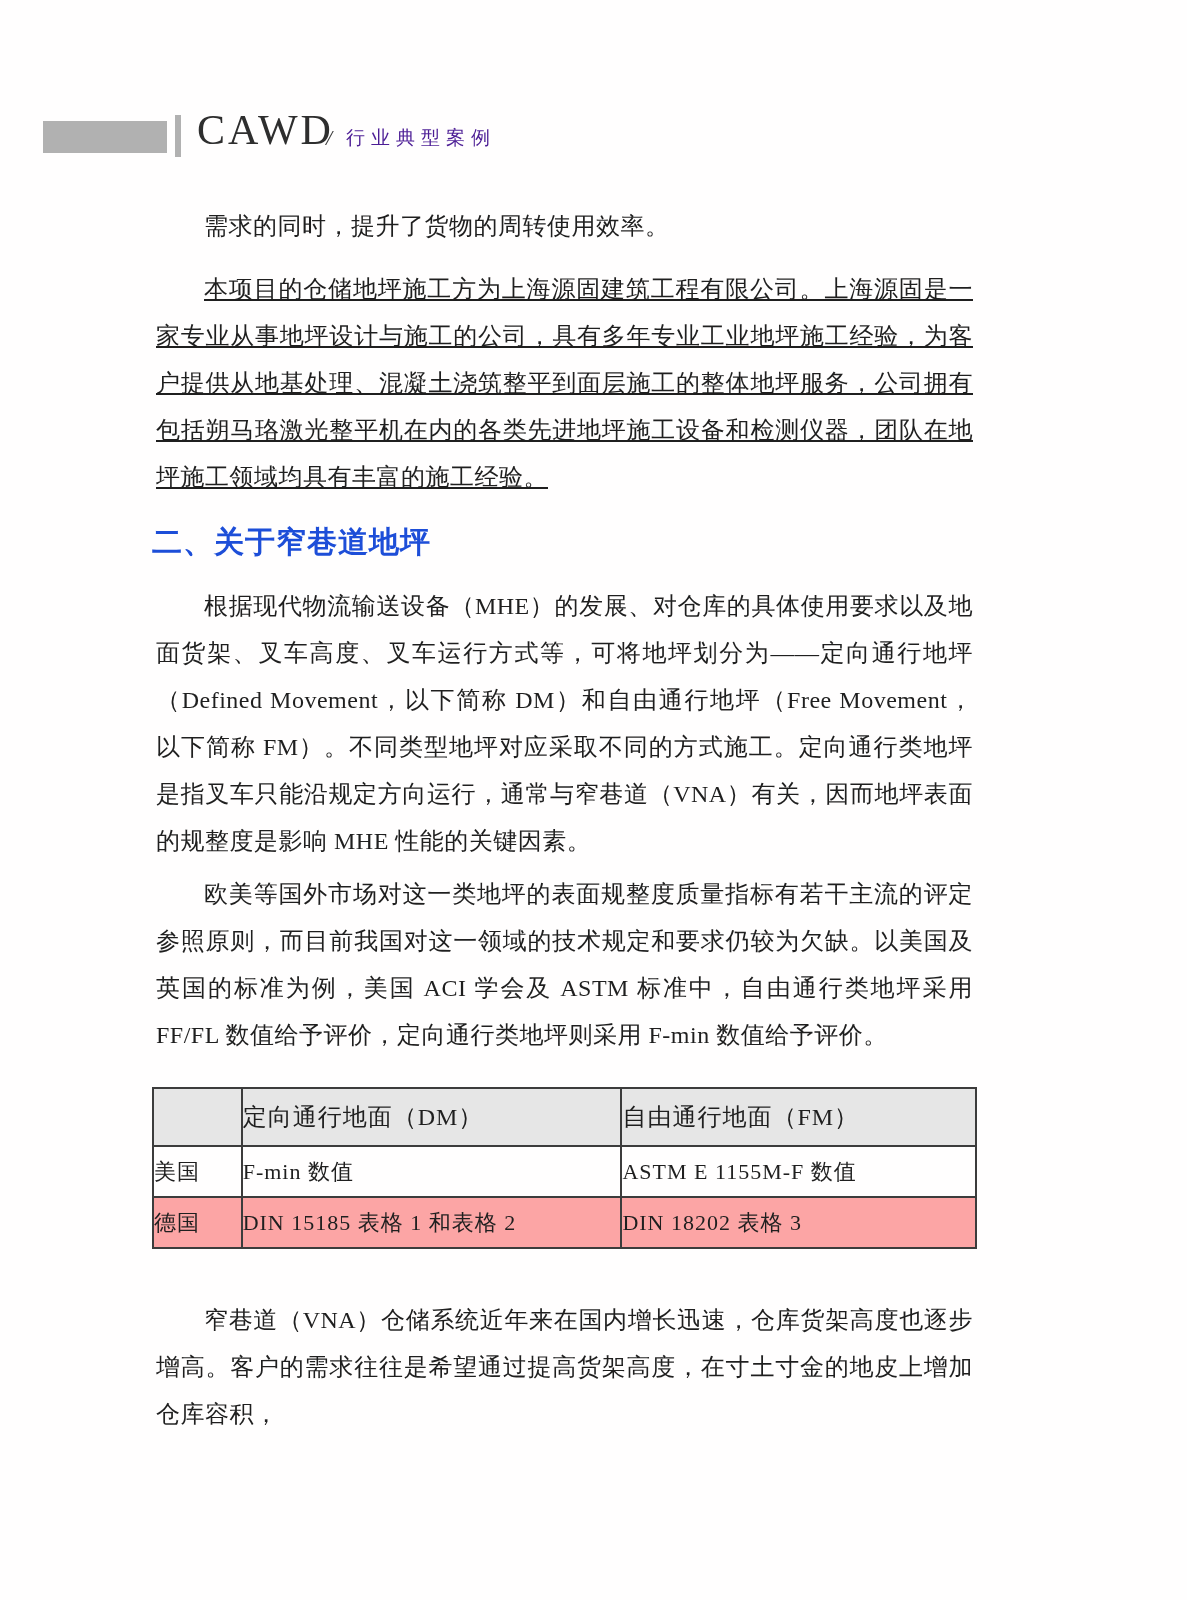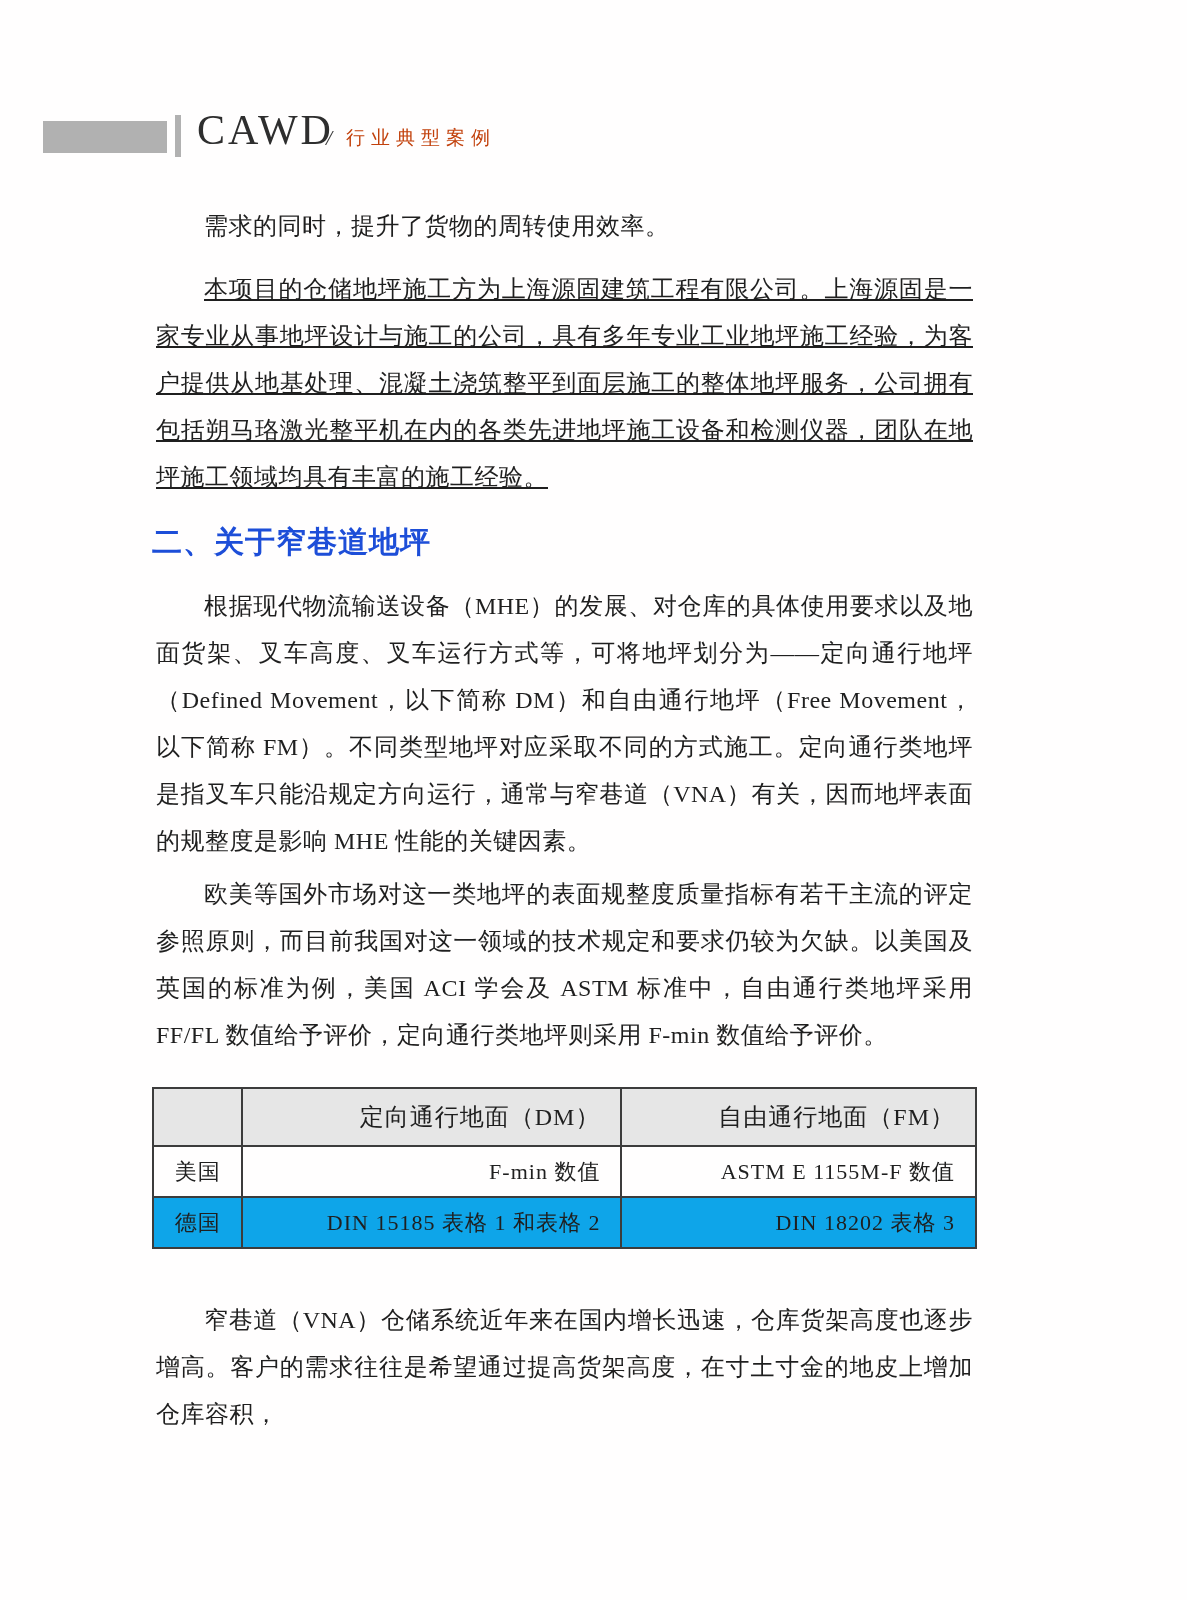--- a/index.html
+++ b/index.html
@@ -28,21 +28,21 @@
     font-family: "Liberation Serif", "DejaVu Serif", serif;
     font-size: 42px; font-weight: 400; letter-spacing: 3px; color: #2e2e2e;
     line-height: 1;
   }
   .logo-sep {
     position: absolute; left: 326px; top: 127px;
     font-size: 22px; font-style: italic; color: #3a3a3a; line-height: 1;
   }
   .logo-subtitle {
     position: absolute; left: 346px; top: 128px;
-    font-size: 19px; letter-spacing: 6px; color: #c2410c; line-height: 1; text-align: center;
+    font-size: 19px; letter-spacing: 6px; color: #4c1d95; line-height: 1; text-align: center;
   }
 
   
   .content {
     position: absolute; left: 152px; top: 0; width: 825px;
   }
   .para {
     margin: 4px;
     font-size: 24px;
     line-height: 47px;
@@ -70,33 +70,33 @@
   table.std-table {
     margin-top: 28px;
     border-collapse: collapse;
     width: 825px;
     table-layout: fixed;
     font-size: 22px;
     color: #1f1f1f;
   }
   .std-table td, .std-table th {
     border: 2px solid #3c3c3c;
-    text-align: right;
+    text-align: left;
     vertical-align: middle;
-    padding: 0 20px;
+    padding: 0 0;
     font-weight: 400;
     letter-spacing: 1px;
   }
   .std-table .col-country { width: 88px; }
   .std-table .col-dm { width: 377px; }
   .std-table .col-fm { width: 352px; }
   .std-table tr.head-row { height: 58px; background: #e6e6e6; }
   .std-table tr.head-row th { font-size: 24px; }
   .std-table tr.data-row { height: 51px; }
-  .std-table tr.row-shaded { background: #0ea5e9; }
+  .std-table tr.row-shaded { background: #fca5a5; }
 </style>
 </head>
 <body>
 
 <div class="page">
 
   <div class="header">
     <div class="header-gray-rect"></div>
     <div class="header-vline"></div>
     <div class="logo-text">CAWD</div>

